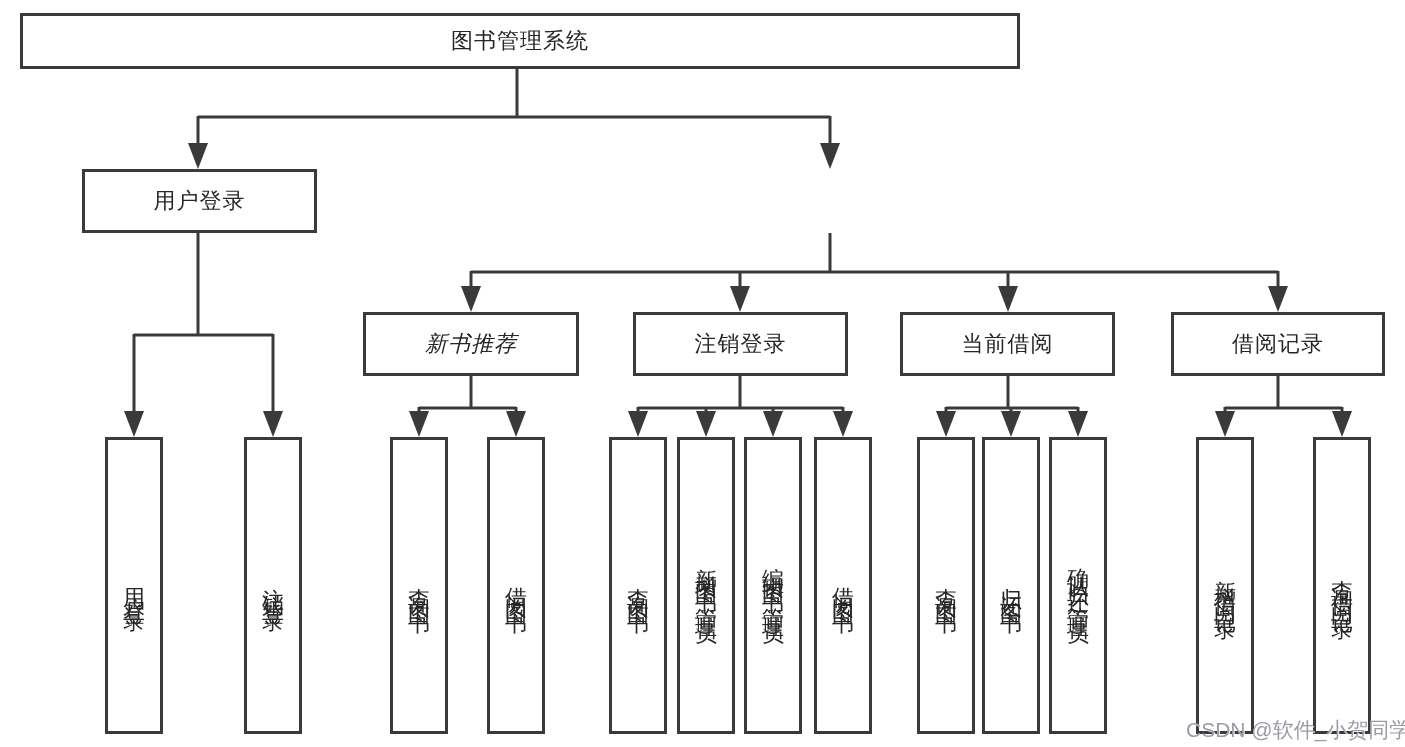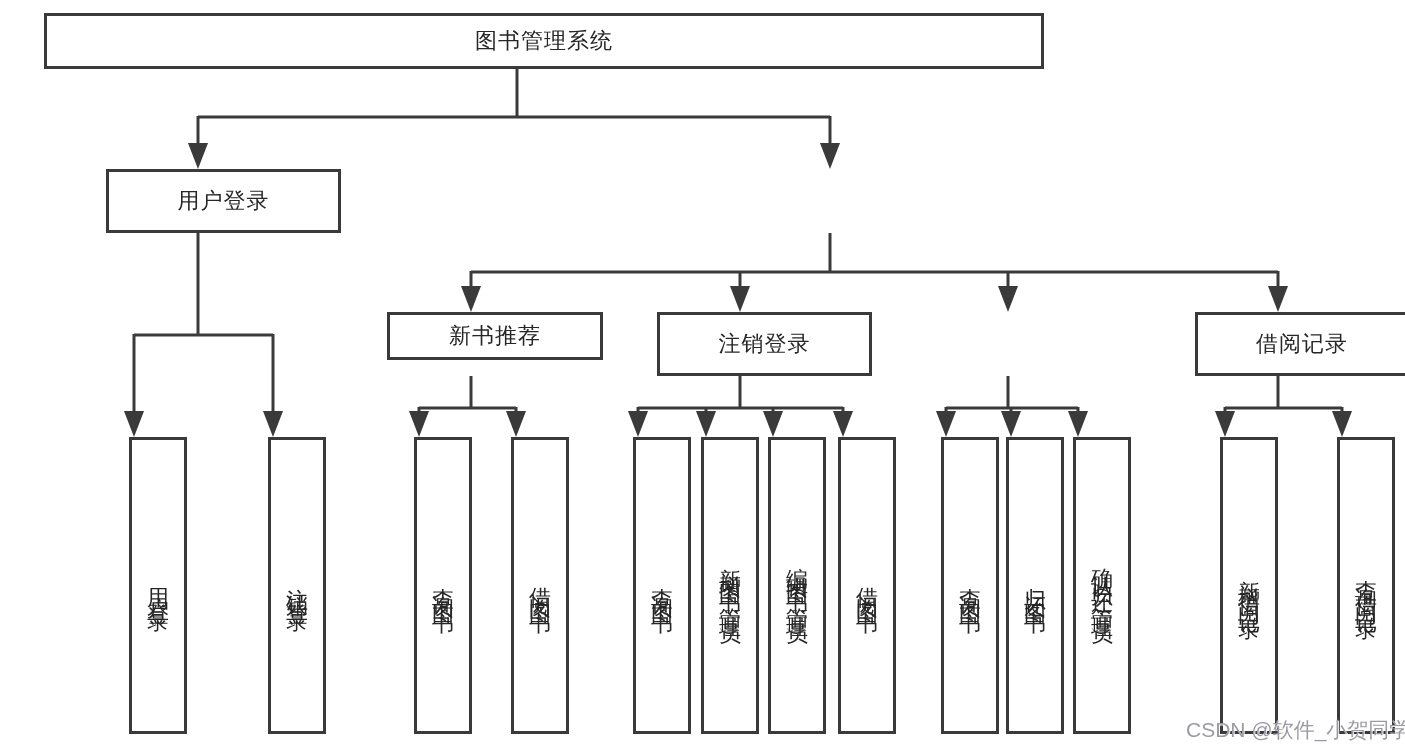--- a/index.html
+++ b/index.html
@@ -39,34 +39,33 @@
     position: absolute;
     border: 3px solid var(--box-border);
     background: var(--box-fill);
     color: var(--text);
     display: flex;
     align-items: center;
     justify-content: center;
     font-size: 22px;
     line-height: 1;
     letter-spacing: 1px;
-    margin-left: 24px;
   }
   .vbox span {
     writing-mode: vertical-lr;
     text-orientation: mixed;
     letter-spacing: 8px;
     font-size: 22px;
     white-space: nowrap;
   }
   
   .n-root        { left: 20px;   top: 13px;  width: 1000px; height: 56px; }
   .n-user-login  { left: 82px;   top: 169px; width: 235px;  height: 64px; }
   .n-book-mgmt   { left: 712px;  top: 169px; width: 235px;  height: 64px; }
-  .n-new-book    { left: 363px;  top: 312px; width: 216px;  height: 48px; }
+  .n-new-book    { left: 363px;  top: 312px; width: 216px;  height: 64px; font-style: italic; }
   .n-borrow      { left: 633px;  top: 312px; width: 215px;  height: 64px; }
   .n-current     { left: 900px;  top: 312px; width: 215px;  height: 64px; }
   .n-record      { left: 1171px; top: 312px; width: 214px;  height: 64px; }
   
   .vbox { top: 437px; width: 58px; height: 297px; }
   .v1  { left: 105px; }
   .v2  { left: 244px; }
   .v3  { left: 390px; }
   .v4  { left: 487px; }
   .v5  { left: 609px; }
@@ -169,20 +168,21 @@
       <polygon points="1332,411 1352,411 1342,437"></polygon>
     </g>
   </svg>
 
   <div class="box n-root">图书管理系统</div>
 
   <div class="box n-user-login">用户登录</div>
 
   <div class="box n-new-book">新书推荐</div>
   <div class="box n-borrow">注销登录</div>
+  <div class="box n-current">当前借阅</div>
   <div class="box n-record">借阅记录</div>
 
   <div class="box vbox v1">
     <span>用户登录</span>
   </div>
   <div class="box vbox v2">
     <span>注销登录</span>
   </div>
   <div class="box vbox v3">
     <span>查询图书</span>

